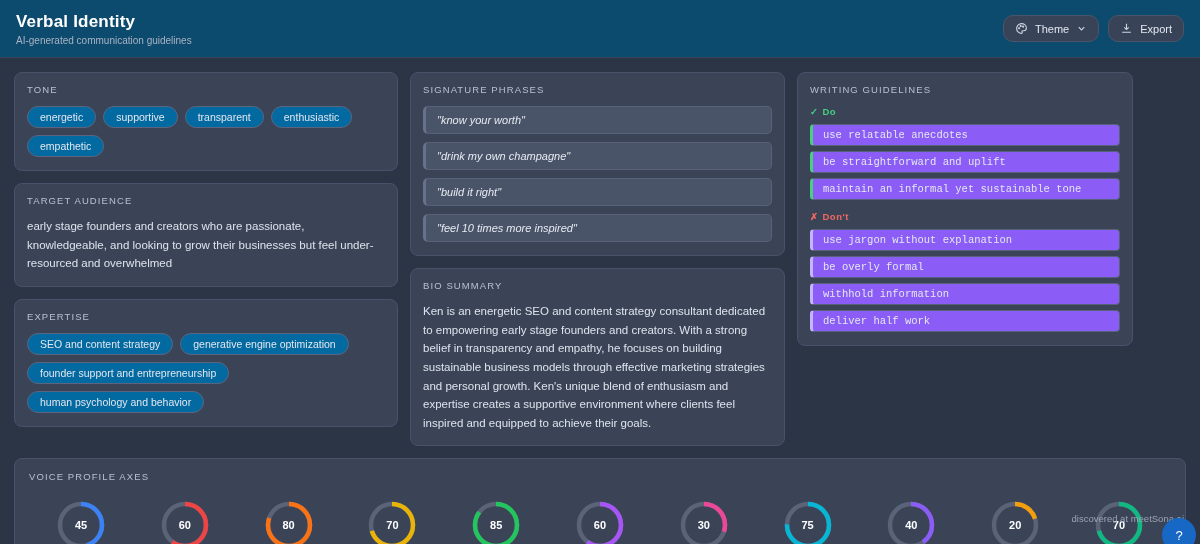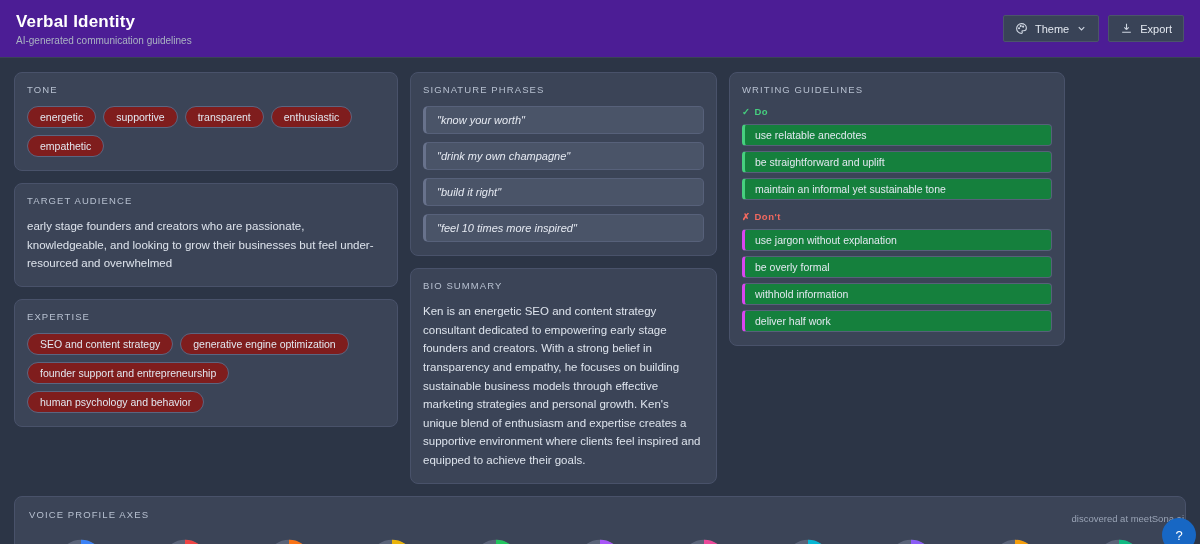--- a/index.html
+++ b/index.html
@@ -10,21 +10,21 @@
     background: #2c3546;
     font-family: "Liberation Sans", sans-serif;
     color: #e8ecf3;
     overflow: hidden;
     position: relative;
   }
 
   
   .header {
     height: 58px;
-    background: #4c1d95;
+    background: #0c4a6e;
     border-bottom: 1px solid #3a4356;
     display: flex;
     align-items: center;
     justify-content: space-between;
     padding: 0 16px 0 16px;
   }
   .header-left { display: flex; flex-direction: column; justify-content: center; }
   .app-title {
     font-size: 17px;
     font-weight: bold;
@@ -37,60 +37,60 @@
     color: #aab3c2;
     margin-top: 2px;
   }
   .header-right { display: flex; gap: 9px; align-items: center; }
   .hbtn {
     display: flex;
     align-items: center;
     gap: 7px;
     background: #394357;
     border: 1px solid #4b5569;
-    border-radius: 2px;
+    border-radius: 10px;
     height: 27px;
     padding: 0 11px;
     font-size: 11px;
     color: #e3e8f0;
     cursor: pointer;
   }
   .hbtn svg { display: block; }
 
   
   .main {
     display: flex;
     gap: 12px;
     padding: 14px 14px 0 14px;
     align-items: flex-start;
   }
   .col { display: flex; flex-direction: column; gap: 12px; }
   .col-a { width: 384px; }
-  .col-b { width: 307px; }
+  .col-b { width: 375px; }
   .col-c { width: 336px; justify-content: flex-end; }
 
   .card {
     background: #3b4457;
     border: 1px solid #49526a;
     border-radius: 8px;
     padding: 11px 12px 13px 12px;
   }
   .card-title {
     font-size: 9.5px;
     font-weight: normal;
     letter-spacing: 1.1px;
     color: #b7c0d0;
     text-transform: uppercase;
     margin-bottom: 11px;
   }
 
   
   .chips { display: flex; flex-wrap: wrap; gap: 7px; }
   .chip {
-    background: #7f1d1d;
+    background: #0369a1;
     border: 1px solid #5b melhor;
     border: 1px solid #5b6580;
     border-radius: 999px;
     padding: 4px 12px;
     font-size: 10.5px;
     color: #e2e7ef;
     white-space: nowrap;
     cursor: pointer;
   }
 
@@ -122,30 +122,31 @@
     letter-spacing: 0.5px;
     margin-bottom: 7px;
     display: flex;
     align-items: center;
     gap: 4px;
   }
   .guide-head.do { color: #46d07f; }
   .guide-head.dont { color: #f2695f; }
   .guide-list { display: flex; flex-direction: column; gap: 5px; margin-bottom: 11px; }
   .guide-item {
-    background: #15803d;
+    background: #8b5cf6;
     border: 1px solid #57617a;
     border-radius: 4px;
     padding: 4px 10px;
     font-size: 10.5px;
     color: #e3e8f0;
     cursor: pointer;
+    font-family: Liberation Mono, monospace;
   }
   .guide-item.do { border-left: 3px solid #46d07f; }
-  .guide-item.dont { border-left: 3px solid #d946ef; }
+  .guide-item.dont { border-left: 3px solid #c4b5fd; }
 
   
   .axes-wrap { padding: 12px 14px 0 14px; }
   .axes-card {
     background: #3b4457;
     border: 1px solid #49526a;
     border-radius: 8px;
     padding: 12px 14px 16px 14px;
   }
   .gauges {

